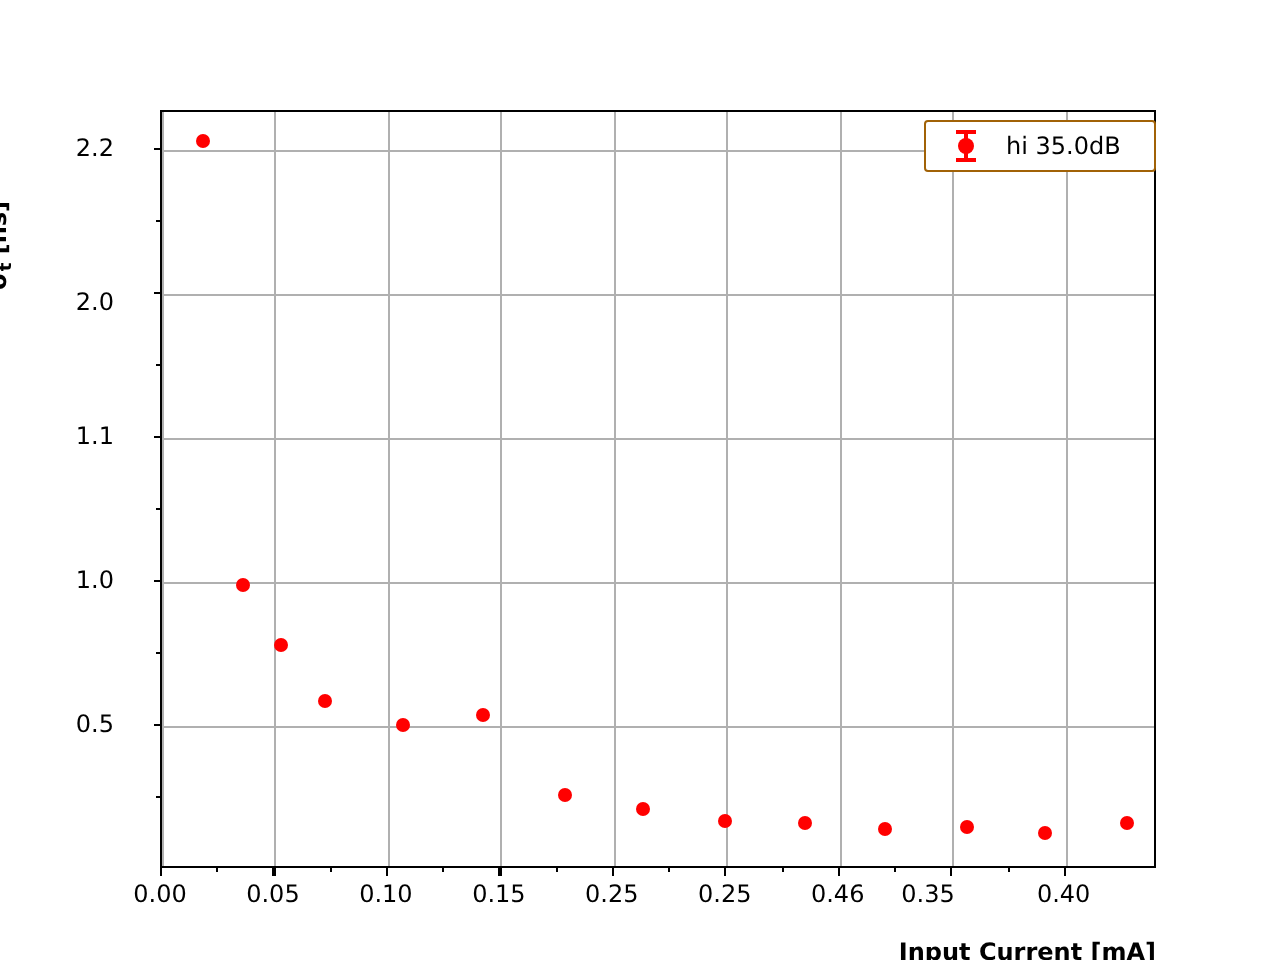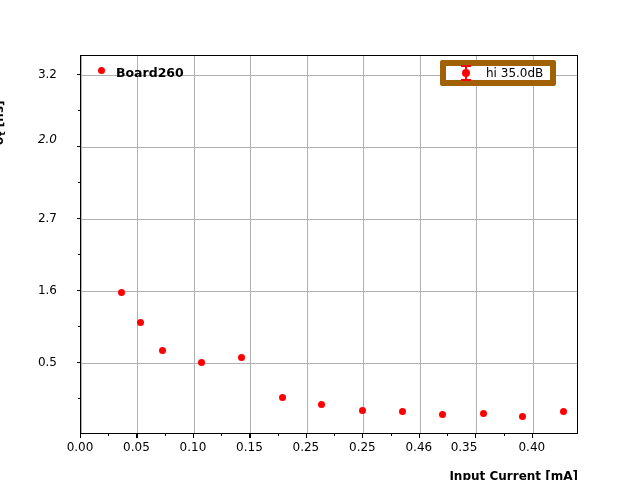--- a/index.html
+++ b/index.html
@@ -155,26 +155,26 @@
   #annotation .bold-word {
     font-weight: bold;
   }
   .ann-line2, .ann-line3 {
     font-weight: bold;
     padding-left: 10px;
   }
   
   #legend {
     position: absolute;
-    left: 440px;
+    left: 462px;
     top: 60px;
     width: 116px;
     height: 26px;
     background: #ffffff;
-    border: 6px solid #a16207;
+    border: 1px solid #a16207;
     border-radius: 2px;
     box-sizing: border-box;
     display: flex;
     align-items: center;
     text-align: right;
   }
   #legend-marker {
     position: relative;
     width: 40px;
     height: 22px;
@@ -249,21 +249,20 @@
       <div class="datapoint" title="0.356, 0.15" style="left: 402.105px; top: 357.392px; background: rgb(255, 0, 0);"></div>
       <div class="datapoint" title="0.391, 0.13" style="left: 441.638px; top: 360.273px; background: rgb(255, 0, 0);"></div>
       <div class="datapoint" title="0.427, 0.16" style="left: 482.3px; top: 355.952px; background: rgb(255, 0, 0);"></div>
     </div>
 
   <div id="xlabel">Input Current [mA]</div>
 
   <div id="ylabel"><span>σ</span><sub>t</sub><span> [ns]</span></div>
 
   <div id="annotation">
-    <div class="ann-line2">Board260</div>
   </div>
 
   <div id="legend">
     <span id="legend-marker">
       <span class="errbar"></span>
       <span class="cap-top"></span>
       <span class="cap-bot"></span>
       <span class="dot"></span>
     </span>
     <span id="legend-label">hi 35.0dB</span>
@@ -291,25 +290,25 @@
     <div class="tick-x-minor" style="left: 164.713px;"></div>
     <div class="tick-x-minor" style="left: 221.188px;"></div>
     <div class="tick-x-minor" style="left: 277.664px;"></div>
     <div class="tick-x-minor" style="left: 334.139px;"></div>
     <div class="tick-x-minor" style="left: 390.615px;"></div>
     <div class="tick-x-minor" style="left: 447.09px;"></div>
     <div class="tick-x-minor" style="left: 503.565px;"></div>
     <div class="tick-y" style="top: 361.974px;"></div>
     <div class="ticklabel-y" style="top: 361.974px;">0.5</div>
     <div class="tick-y" style="top: 289.948px;"></div>
-    <div class="ticklabel-y" style="top: 289.948px;">1.6</div>
+    <div class="ticklabel-y" style="top: 289.948px;">1.0</div>
     <div class="tick-y" style="top: 217.922px;"></div>
-    <div class="ticklabel-y" style="top: 217.922px;">2.7</div>
+    <div class="ticklabel-y" style="top: 217.922px;">1.1</div>
     <div class="tick-y" style="top: 145.897px;"></div>
-    <div class="ticklabel-y" style="top: 139px; font-style: italic;">2.0</div>
+    <div class="ticklabel-y" style="top: 151px;">2.0</div>
     <div class="tick-y" style="top: 73.8708px;"></div>
-    <div class="ticklabel-y" style="top: 73.8708px;">3.2</div>
+    <div class="ticklabel-y" style="top: 73.8708px;">2.2</div>
     <div class="tick-y-minor" style="top: 325.961px;"></div>
     <div class="tick-y-minor" style="top: 253.935px;"></div>
     <div class="tick-y-minor" style="top: 181.91px;"></div>
     <div class="tick-y-minor" style="top: 109.884px;"></div>
     <div class="tick-y-minor" style="top: 397.987px;"></div>
   </div>
 
 </body></html>

